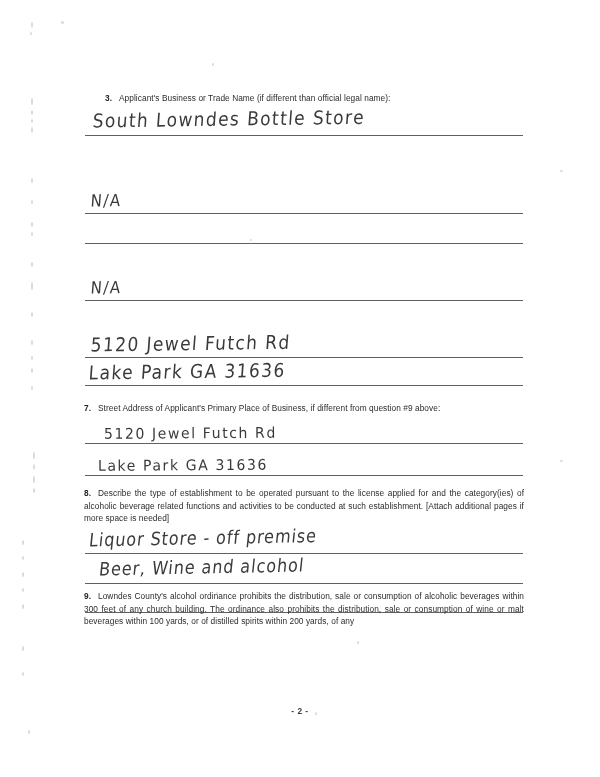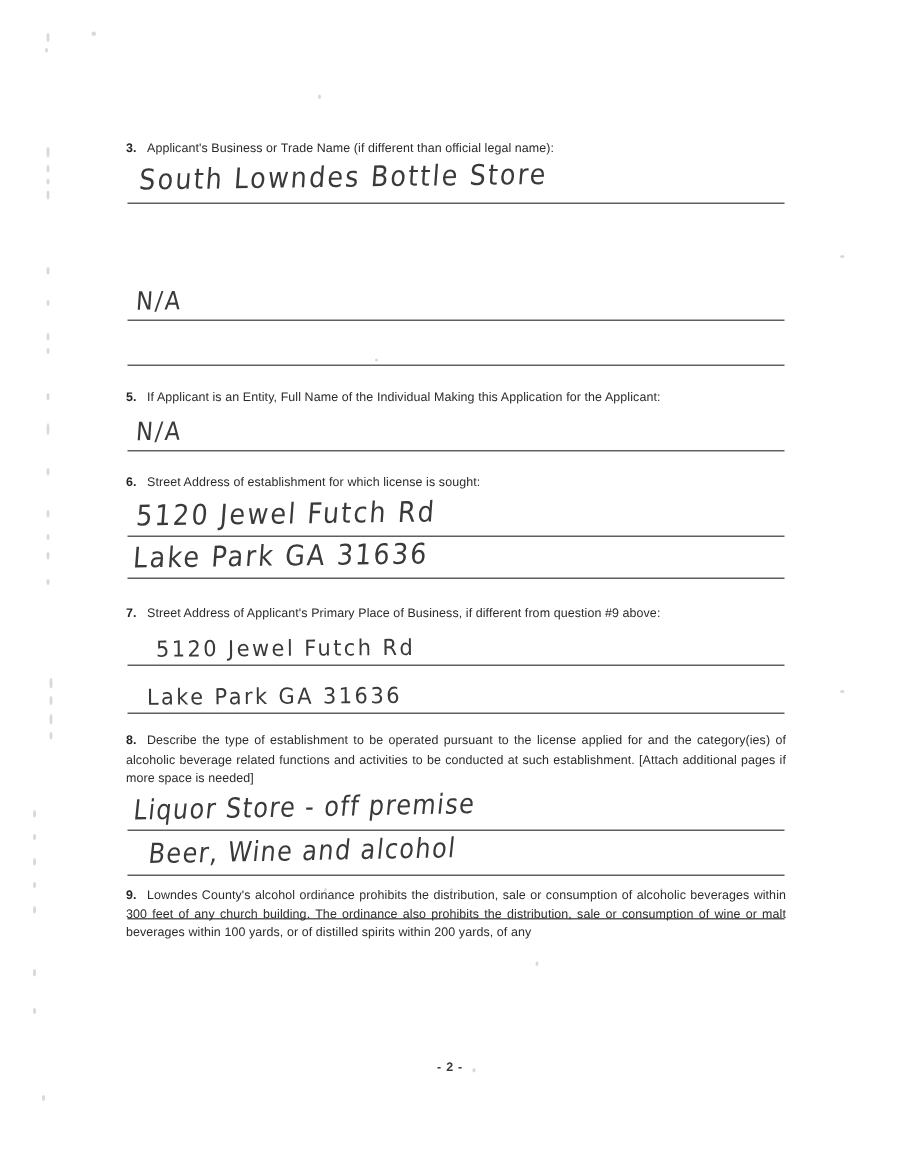--- a/index.html
+++ b/index.html
@@ -154,39 +154,33 @@
     <div class="spk" style="left:440px; top:592px; width:2px; height:2px;"></div>
     <div class="spk" style="left:357px; top:641px; width:2px; height:3px;"></div>
     <div class="spk" style="left:315px; top:712px; width:2px; height:3px;"></div>
     <div class="spk" style="left:250px; top:239px; width:2px; height:2px;"></div>
     <div class="spk" style="left:560px; top:170px; width:3px; height:2px;"></div>
     <div class="spk" style="left:560px; top:460px; width:3px; height:2px;"></div>
   </div>
 
   <div class="content">
 
-    <div class="q nojust" style="top:92px;">
+    <div class="q nojust" style="top:92px;margin-left:21px;">
       <span class="num">3.</span><span>Applicant's Business or Trade Name (if different than official legal name):</span>
     </div>
     <div class="rule" style="top:135px;"></div>
     <div class="hw hwA" style="left:8px; top:112px;">South Lowndes Bottle Store</div>
 
     <div class="rule" style="top:213px;"></div>
     <div class="rule" style="top:243px;"></div>
     <div class="hw hwA small" style="left:6px; top:193px;">N/A</div>
 
-    <div class="q nojust" style="top:258px;">
-      <span class="num">5.</span><span>If Applicant is an Entity, Full Name of the Individual Making this Application for the Applicant:</span>
-    </div>
     <div class="rule" style="top:300px;"></div>
     <div class="hw hwA small" style="left:6px; top:280px;">N/A</div>
 
-    <div class="q nojust" style="top:315px;">
-      <span class="num">6.</span><span>Street Address of establishment for which license is sought:</span>
-    </div>
     <div class="rule" style="top:357px;"></div>
     <div class="rule" style="top:385px;"></div>
     <div class="hw hwA" style="left:6px; top:336px;">5120 Jewel Futch Rd</div>
     <div class="hw hwA" style="left:4px; top:364px;">Lake Park GA 31636</div>
 
     <div class="q nojust" style="top:402px;">
       <span class="num">7.</span><span>Street Address of Applicant's Primary Place of Business, if different from question #9 above:</span>
     </div>
     <div class="rule" style="top:443px;"></div>
     <div class="rule" style="top:475px;"></div>

